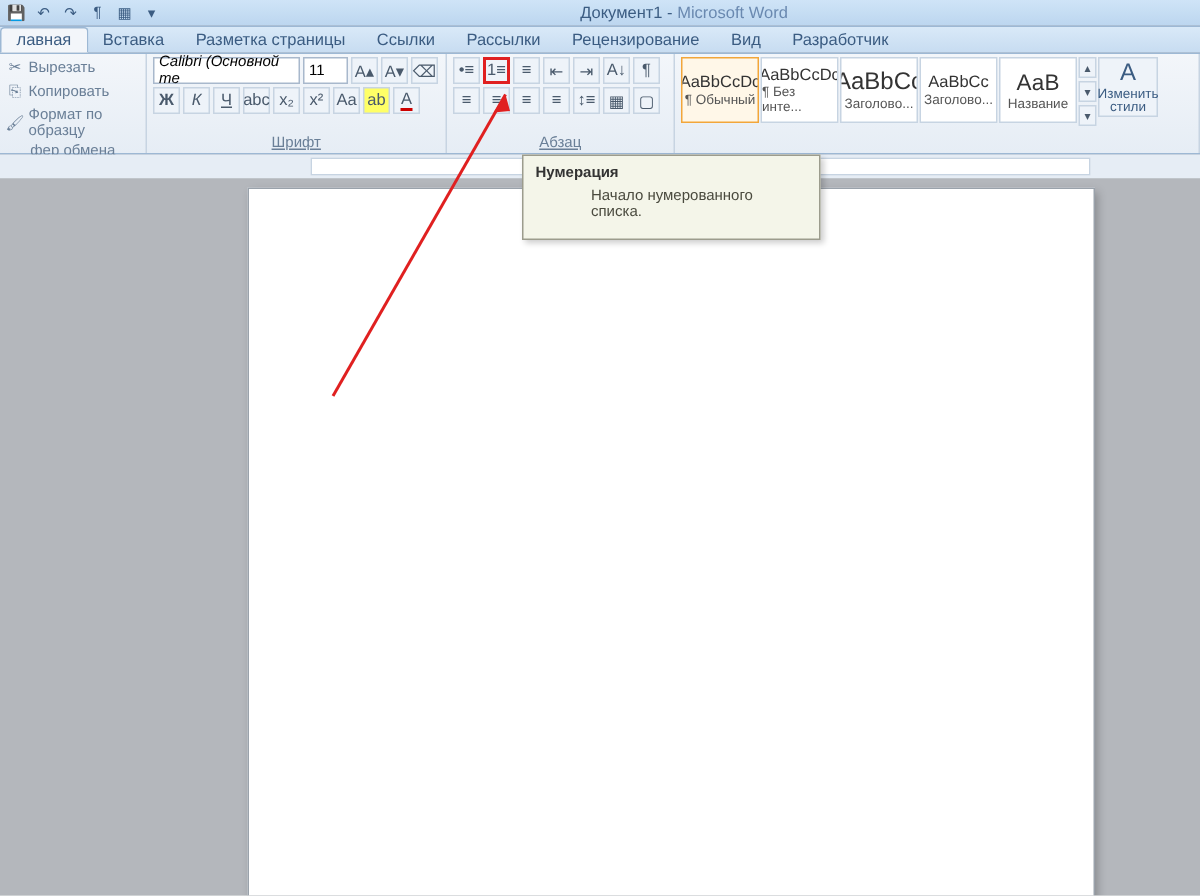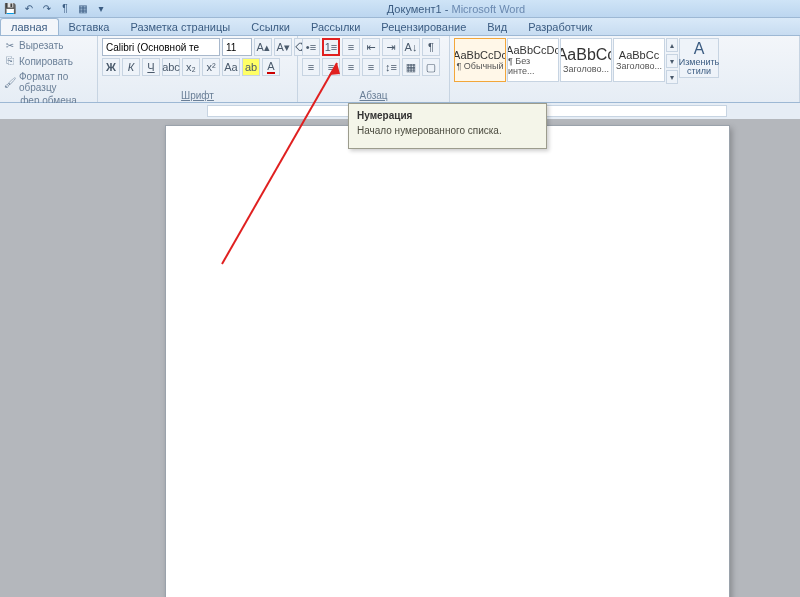--- a/index.html
+++ b/index.html
@@ -61,21 +61,21 @@
   
   .clip-row { display:flex; align-items:center; gap:3px; color:#6a7f97; font-size:10px; padding:1px 0;}
   .clip-row .ico { width:12px; height:12px; display:inline-flex;align-items:center;justify-content:center; }
   
   .font-top, .font-bot { display:flex; gap:2px; align-items:center; }
   .combo {
     background:#fff; border:1px solid #a8b8cc;
     height:18px; display:flex; align-items:center;
     font-size:10px; padding:0 3px;
   }
-  .combo.name { width:118px; }
+  .combo.name { width:98px;font-style:italic; }
   .combo.size { width:30px; }
   .rbtn {
     width:18px; height:18px;
     border:1px solid #c7d4e2; background:#eef3f9;
     display:inline-flex; align-items:center; justify-content:center;
     font-size:11px; color:#4a5a6c;
   }
   .rbtn.tall { height:40px; width:40px; flex-direction:column; font-size:9px; color:#3b5c82;}
   
   .highlight-box {
@@ -112,21 +112,21 @@
   
   .tooltip {
     position:absolute; left:348px; top:103px;
     width:199px; background:#f4f5e9;
     border:1px solid #9c9c8d; padding:6px 8px;
     font-size:10px; color:#4a4a3e;
     box-shadow:2px 2px 4px rgba(0,0,0,.2);
     z-index:50;
   }
   .tooltip .tt-title { font-weight:bold; margin-bottom:4px; color:#333; }
-  .tooltip .tt-desc { margin-bottom:6px; }
+  .tooltip .tt-desc { margin-bottom:6px;margin-left:37px; }
   
   .arrow-svg { position:absolute; left:0; top:0; pointer-events:none; z-index:60; }
   .stack { display:flex; flex-direction:column; gap:2px; }
   .blue { color:#2a66c8; }
 </style>
 </head>
 <body>
 
 <div class="titlebar">
   <div class="qat">
@@ -244,20 +244,24 @@
         <div>¶ Без инте...</div>
       </div>
       <div class="style-item">
         <div class="preview blue" style="font-size:16px">AaBbCс</div>
         <div>Заголово...</div>
       </div>
       <div class="style-item">
         <div class="preview blue">AaBbCc</div>
         <div>Заголово...</div>
       </div>
+      <div class="style-item">
+        <div class="preview" style="font-size:15px">АаВ</div>
+        <div>Название</div>
+      </div>
       <div class="stack" style="width:12px">
         <div class="rbtn" style="height:14px;width:12px;font-size:8px">▴</div>
         <div class="rbtn" style="height:14px;width:12px;font-size:8px">▾</div>
         <div class="rbtn" style="height:14px;width:12px;font-size:8px">▾</div>
       </div>
       <div class="rbtn tall">
         <span style="font-size:16px">A</span>
         <span style="text-align:center;line-height:1">Изменить стили</span>
       </div>
     </div>

